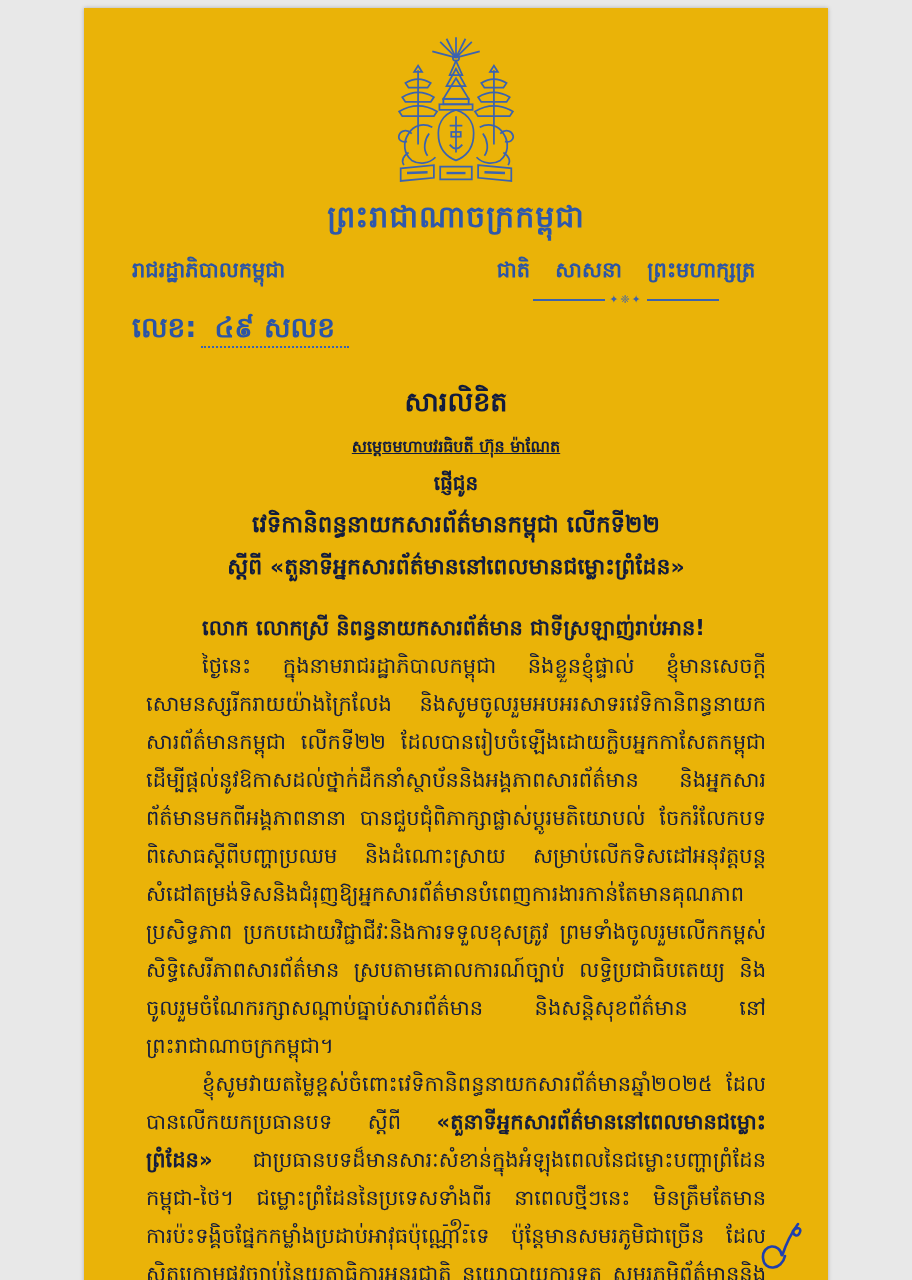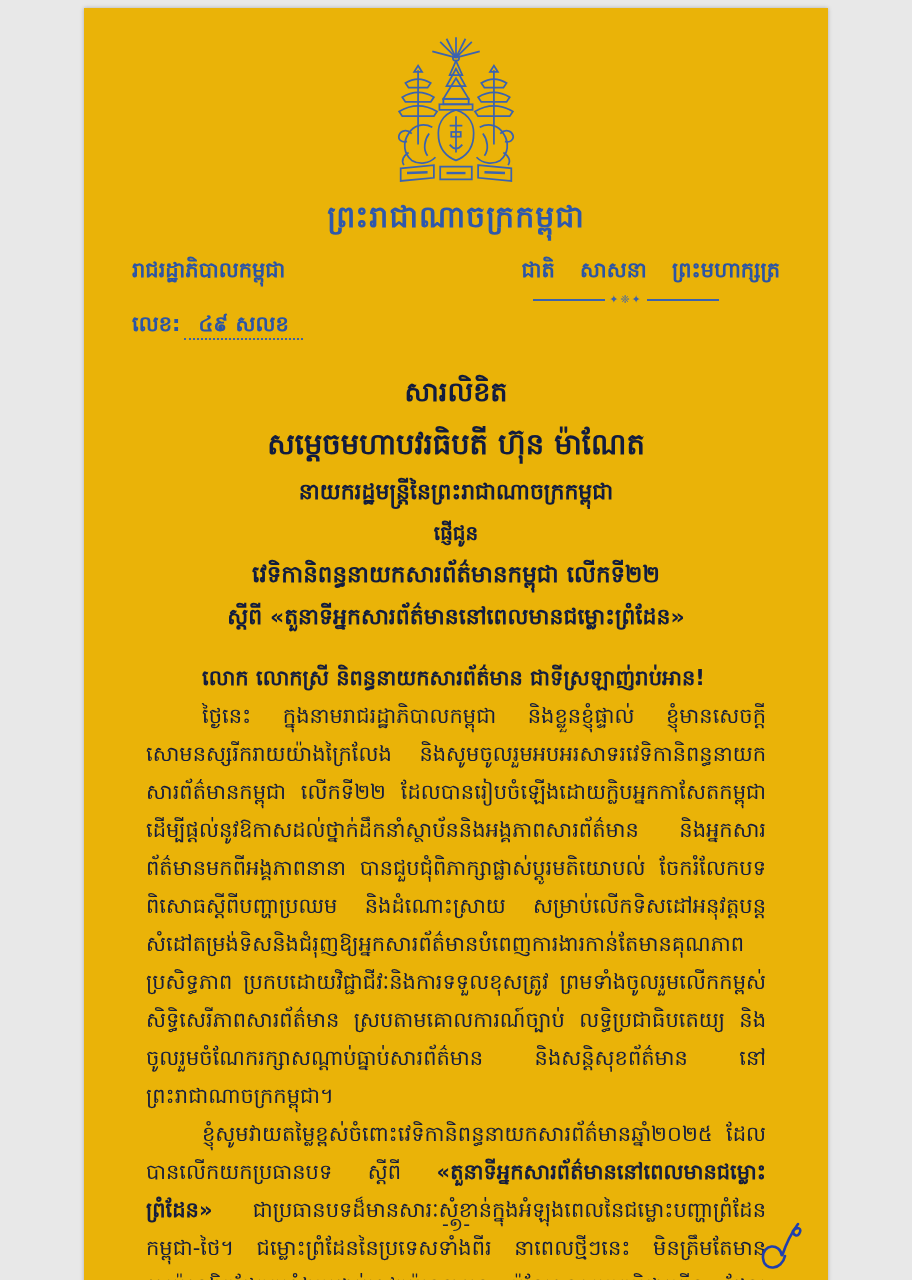--- a/index.html
+++ b/index.html
@@ -10,31 +10,31 @@
     box-shadow:0 0 4px rgba(0,0,0,.25);
   }
   
   .emblem-wrap{width:170px;margin:26px auto 2px;text-align:center;}
   .kingdom{
     text-align:center;font-size:30px;font-weight:bold;color:#2f58ab;
     letter-spacing:1px;margin-top:2px;
   }
   .head-row{display:flex;align-items:flex-start;padding:0 48px;margin-top:14px;gap:40px;}
   .gov{flex:0 0 300px;font-size:21px;font-weight:bold;color:#2c55a5;}
-  .motto-col{flex:1;text-align:right;}
+  .motto-col{flex:1;text-align:center;}
   .motto{font-size:21px;font-weight:bold;color:#2c55a5;word-spacing:18px;}
   .divider{margin-top:6px;display:flex;justify-content:center;align-items:center;gap:4px;color:#3b63b0;}
   .divider .line{display:inline-block;height:2px;background:#3b63b0;width:72px;}
   .divider .orn{font-size:11px;letter-spacing:2px;}
-  .ref-line{padding:0 48px;margin-top:4px;font-size:21px;font-weight:bold;color:#2c55a5;}
+  .ref-line{padding:0 48px;margin-top:4px;font-size:28px;font-weight:bold;color:#2c55a5;}
   .ref-value{border-bottom:2px dotted #3b63b0;padding:0 14px 2px;margin-left:4px;}
   
   .title-block{text-align:center;margin-top:34px;color:#121c3e;}
   .doc-type{font-size:27px;font-weight:bold;}
-  .author{font-size:29px;font-weight:bold;margin-top:12px;}
+  .author{font-size:16px;font-weight:bold;margin-top:12px;text-decoration:underline;}
   .author-role{font-size:22px;font-weight:bold;margin-top:10px;}
   .send-to{font-size:20px;font-weight:bold;margin-top:10px;}
   .event{font-size:23px;font-weight:bold;margin-top:10px;}
   .topic{font-size:22px;font-weight:bold;margin-top:10px;}
   .date{font-size:20px;margin-top:10px;color:#1a2547;}
   
   .body-text{padding:0 62px;margin-top:24px;font-size:21px;line-height:38px;
     text-align:justify;color:#151d3d;}
   .body-text p{margin:0;text-indent:56px;}
   .salutation{font-weight:bold;text-indent:56px;margin:0;}
@@ -134,21 +134,20 @@
     </div>
   </div>
 
   <div class="ref-line">
     <span>លេខ:</span><span class="ref-value">៤៩ សលខ</span>
   </div>
 
   <div class="title-block">
     <div class="doc-type">សារលិខិត</div>
     <div class="author">សម្ដេចមហាបវរធិបតី ហ៊ុន ម៉ាណែត</div>
-    <div class="author-role">នាយករដ្ឋមន្ត្រីនៃព្រះរាជាណាចក្រកម្ពុជា</div>
     <div class="send-to">ផ្ញើជូន</div>
     <div class="event">វេទិកានិពន្ធនាយកសារព័ត៌មានកម្ពុជា លើកទី២២</div>
     <div class="topic">ស្ដីពី «តួនាទីអ្នកសារព័ត៌មាននៅពេលមានជម្លោះព្រំដែន»</div>
   </div>
 
   <div class="body-text">
     <p class="salutation">លោក លោកស្រី និពន្ធនាយកសារព័ត៌មាន ជាទីស្រឡាញ់រាប់អាន!</p>
     <p>ថ្ងៃនេះ ក្នុងនាមរាជរដ្ឋាភិបាលកម្ពុជា និងខ្លួនខ្ញុំផ្ទាល់ ខ្ញុំមានសេចក្ដីសោមនស្សរីករាយយ៉ាងក្រៃលែង និងសូមចូលរួមអបអរសាទរវេទិកានិពន្ធនាយកសារព័ត៌មានកម្ពុជា លើកទី២២ ដែលបានរៀបចំឡើងដោយក្លិបអ្នកកាសែតកម្ពុជា ដើម្បីផ្ដល់នូវឱកាសដល់ថ្នាក់ដឹកនាំស្ថាប័ននិងអង្គភាពសារព័ត៌មាន និងអ្នកសារព័ត៌មានមកពីអង្គភាពនានា បានជួបជុំពិភាក្សាផ្លាស់ប្ដូរមតិយោបល់ ចែករំលែកបទពិសោធស្ដីពីបញ្ហាប្រឈម និងដំណោះស្រាយ សម្រាប់លើកទិសដៅអនុវត្តបន្ត សំដៅតម្រង់ទិសនិងជំរុញឱ្យអ្នកសារព័ត៌មានបំពេញការងារកាន់តែមានគុណភាព ប្រសិទ្ធភាព ប្រកបដោយវិជ្ជាជីវៈនិងការទទួលខុសត្រូវ ព្រមទាំងចូលរួមលើកកម្ពស់សិទ្ធិសេរីភាពសារព័ត៌មាន ស្របតាមគោលការណ៍ច្បាប់ លទ្ធិប្រជាធិបតេយ្យ និងចូលរួមចំណែករក្សាសណ្ដាប់ធ្នាប់សារព័ត៌មាន និងសន្តិសុខព័ត៌មាន នៅព្រះរាជាណាចក្រកម្ពុជា។</p>
     <p><span>ខ្ញុំសូមវាយតម្លៃខ្ពស់ចំពោះវេទិកានិពន្ធនាយកសារព័ត៌មានឆ្នាំ២០២៥ ដែលបានលើកយកប្រធានបទ ស្ដីពី </span><span class="bold">«តួនាទីអ្នកសារព័ត៌មាននៅពេលមានជម្លោះព្រំដែន»</span><span> ជាប្រធានបទដ៏មានសារៈសំខាន់ក្នុងអំឡុងពេលនៃជម្លោះបញ្ហាព្រំដែនកម្ពុជា-ថៃ។ ជម្លោះព្រំដែននៃប្រទេសទាំងពីរ នាពេលថ្មីៗនេះ មិនត្រឹមតែមានការប៉ះទង្គិចផ្នែកកម្លាំងប្រដាប់អាវុធប៉ុណ្ណោះទេ ប៉ុន្តែមានសមរភូមិជាច្រើន ដែលស្ថិតក្រោមផ្លូវច្បាប់នៃយុត្តាធិការអន្តរជាតិ នយោបាយការទូត សមរភូមិព័ត៌មាននិងសាធារណមតិ ដែលភាគីជម្លោះ និងជនឱកាសនិយមបានប្រើប្រាស់គ្រប់មធ្យោបាយនៃប្រព័ន្ធផ្សព្វផ្សាយ និងបណ្ដាញទំនាក់ទំនងសង្គម តាមគ្រប់រូបភាពក្នុងគោលបំណងដណ្ដើមយកប្រៀបខ្លាំង ឈ្នះនៅលើសមរភូមិយោធា នយោបាយ ការទូត និងសមរភូមិព័ត៌មាន នៅក្នុងយុគសម័យបច្ចេកវិទ្យាឌីជីថល និងបញ្ញាសិប្បនិម្មិត។</span></p>
 

